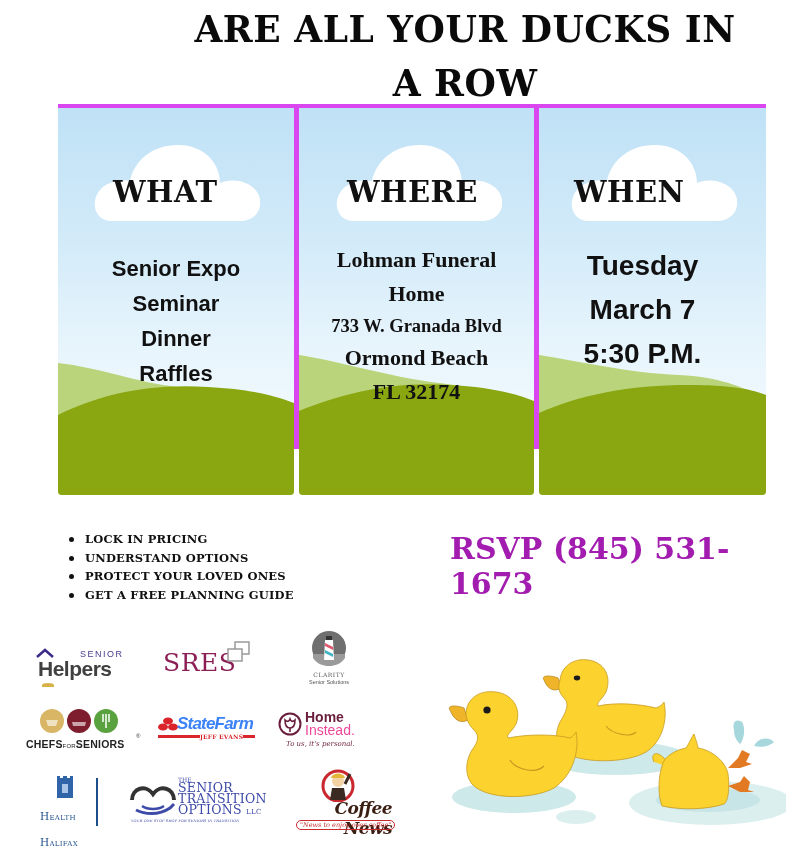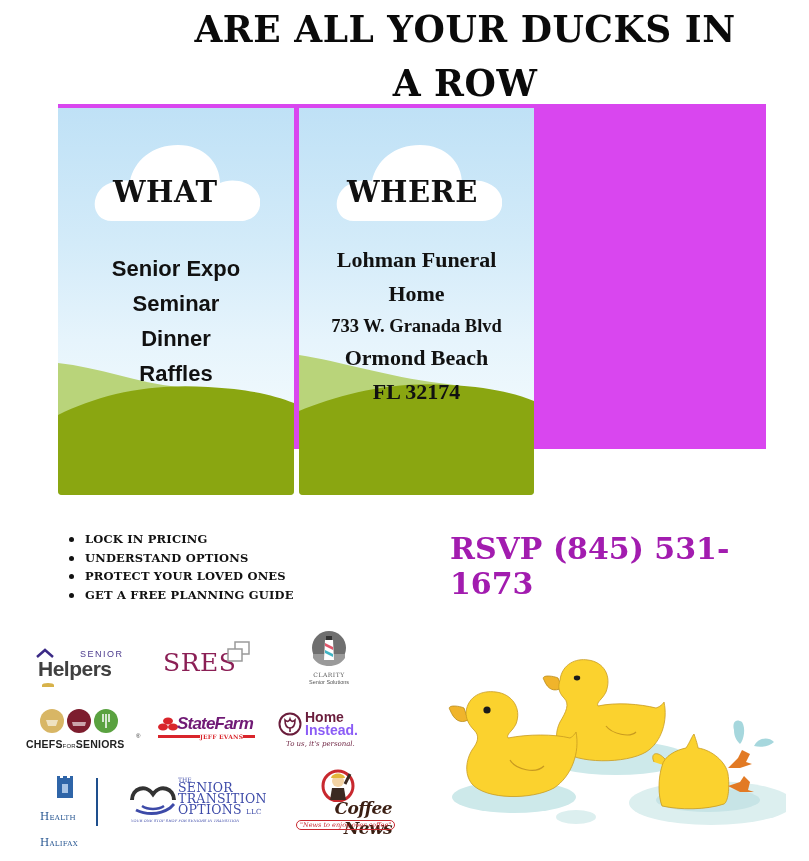--- a/index.html
+++ b/index.html
@@ -83,28 +83,28 @@
     .lg-clarity .c2 { position: absolute; left: 0; top: 51px; width: 66px; font-size: 5.5px; color: #555; }
 
     
     .lg-chefs { left: 26px; top: 708px; width: 118px; height: 45px; }
     .lg-chefs .txt { position: absolute; left: 0; top: 30px; font-size: 10.5px; font-weight: bold; color: #222; letter-spacing: 0.2px; white-space: nowrap; }
     .lg-chefs .txt .for { font-size: 6px; font-weight: normal; }
     .lg-chefs .reg { position: absolute; left: 110px; top: 25px; font-size: 6px; color: #333; }
 
     
     .lg-statefarm { left: 156px; top: 714px; width: 105px; height: 30px; }
-    .lg-statefarm .main { position: absolute; left: 21px; top: 0px; font-size: 17px; font-weight: bold; font-style: italic; color: #701a75; letter-spacing: -0.8px; }
+    .lg-statefarm .main { position: absolute; left: 21px; top: 0px; font-size: 17px; font-weight: bold; font-style: italic; color: #3b82f6; letter-spacing: -0.8px; }
     .lg-statefarm .sub { position: absolute; left: 44px; top: 19px; font-family: "DejaVu Serif", serif; font-size: 6px; font-weight: bold; color: #d9252b; background: #fff; letter-spacing: 0.2px; }
     .lg-statefarm .bar { position: absolute; left: 2px; top: 21px; width: 97px; height: 3px; background: #d9252b; }
 
     
     .lg-home { left: 278px; top: 710px; width: 90px; height: 42px; }
     .lg-home .l1 { position: absolute; left: 27px; top: 0px; font-size: 14px; font-weight: bold; color: #6a1d3c; line-height: 14px; }
-    .lg-home .l2 { position: absolute; left: 27px; top: 13px; font-size: 14px; font-weight: bold; color: #8b5cf6; line-height: 14px; }
+    .lg-home .l2 { position: absolute; left: 27px; top: 13px; font-size: 14px; font-weight: normal; color: #ec4899; line-height: 14px; }
     .lg-home .tag { position: absolute; left: 8px; top: 30px; font-family: "DejaVu Serif", serif; font-style: italic; font-size: 7px; color: #6a1d3c; }
 
     
     .lg-halifax { left: 38px; top: 768px; width: 62px; height: 60px; }
     .lg-halifax .t1, .lg-halifax .t2 { position: absolute; left: 2px; font-family: "DejaVu Serif", "Liberation Serif", serif; font-size: 10.5px; color: #1e4f8d; letter-spacing: 0.3px; font-variant: small-caps; }
     .lg-halifax .t1 { top: 30px; margin-top: 38px; }
     .lg-halifax .t2 { top: 42px; }
     .lg-halifax .vline { position: absolute; left: 58px; top: 10px; width: 2px; height: 48px; background: #1e4f8d; }
 
     
@@ -160,20 +160,35 @@
     <div class="cloud-label">WHERE</div>
     <div class="panel-text">
       <div>Lohman Funeral</div>
       <div>Home</div>
       <div class="small">733 W. Granada Blvd</div>
       <div>Ormond Beach</div>
       <div>FL 32174</div>
     </div>
   </div>
 
+  <div class="panel p3">
+    <svg class="hills" viewBox="0 0 227 140" preserveAspectRatio="none">
+      <path d="M0,0 C40,6 90,18 140,20 C180,22 205,32 227,44 L227,140 L0,140 Z" fill="#b9d47a"></path>
+      <path d="M0,58 C40,40 90,30 150,30 C190,30 212,34 227,40 L227,140 L0,140 Z" fill="#8aa611"></path>
+    </svg>
+    <svg class="cloud" viewBox="0 0 168 80">
+      <path d="M20,80 C5,80 0,66 4,56 C8,44 22,38 38,40 C42,20 60,4 86,4 C112,4 128,22 128,42 C140,36 164,40 168,58 C170,72 160,80 148,80 Z" fill="#ffffff"></path>
+    </svg>
+    <div class="cloud-label">WHEN</div>
+    <div class="panel-text">
+      <div>Tuesday</div>
+      <div>March 7</div>
+      <div>5:30 P.M.</div>
+    </div>
+  </div>
 </div>
 
 <ul class="bullets">
   <li>LOCK IN PRICING</li>
   <li>UNDERSTAND OPTIONS</li>
   <li>PROTECT YOUR LOVED ONES</li>
   <li>GET A FREE PLANNING GUIDE</li>
 </ul>
 
 <div class="rsvp">RSVP (845) 531-1673</div>

